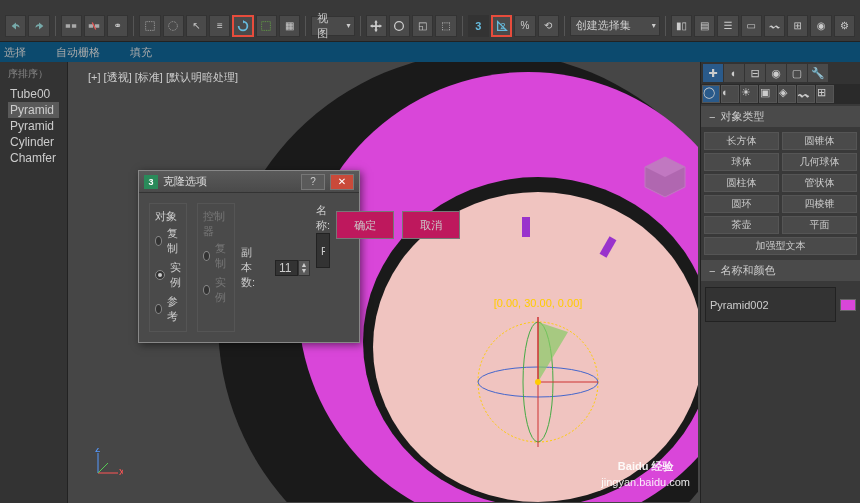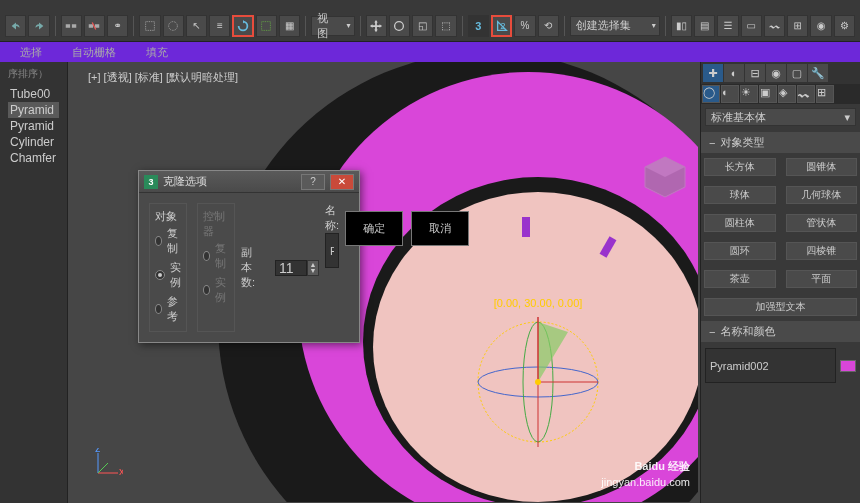--- a/index.html
+++ b/index.html
@@ -5,61 +5,61 @@
 *{margin:0;padding:0;box-sizing:border-box;font-family:"Microsoft YaHei",Arial,sans-serif;font-size:11px}
 body{background:#393939;color:#ccc;width:860px;height:503px;overflow:hidden;position:relative}
 .menubar{height:10px;background:#393939;display:flex;padding:0 5px;gap:15px;color:#aaa;overflow:hidden}
 .toolbar{height:32px;background:#393939;border-bottom:1px solid #222;display:flex;align-items:center;padding:0 5px;gap:2px}
 .tbtn{width:22px;height:22px;background:#4a4a4a;border:1px solid #333;display:flex;align-items:center;justify-content:center;color:#ccc;font-size:10px}
 .tbtn.hl{border:2px solid #e74c3c}
 .tbtn svg{width:14px;height:14px}
 .dropdown{height:20px;background:#4a4a4a;border:1px solid #333;padding:0 15px 0 5px;color:#ccc;display:flex;align-items:center;position:relative;min-width:60px}
 .dropdown::after{content:"▾";position:absolute;right:3px;font-size:8px}
 .sep{width:1px;height:20px;background:#555;margin:0 3px}
-.subbar{height:20px;background:#6d28d9;display:flex;align-items:center;padding:0 20px;gap:30px;color:#aaa}
+.subbar{height:20px;background:#0c4a6e;display:flex;align-items:center;padding:0 4px;gap:30px;color:#aaa}
 .main{display:flex;height:441px}
 .left-panel{width:68px;background:#333;border-right:1px solid #222;padding:5px 8px}
 .left-panel .hdr{color:#888;font-size:10px;margin-bottom:5px}
 .left-panel .item{color:#ccc;padding:1px 2px;font-size:12px;white-space:nowrap;overflow:hidden}
 .left-panel .item.sel{background:#5a5a5a}
 .viewport{flex:1;background:#464646;position:relative;overflow:hidden}
 .vp-label{position:absolute;top:8px;left:20px;color:#ccc;font-size:11px}
 .right-panel{width:160px;background:#393939;border-left:1px solid #222}
 .rp-tabs{height:22px;display:flex;gap:1px;padding:2px;background:#333}
 .rp-tab{width:20px;height:18px;background:#4a4a4a;display:flex;align-items:center;justify-content:center}
 .rp-icons{height:20px;display:flex;gap:1px;padding:1px;background:#2a2a2a}
 .rp-icon{width:18px;height:18px;background:#4a4a4a;border:1px solid #555}
 .rp-icon.active{background:#2a5a8a}
 .rp-section{padding:4px}
 .rp-dd{width:100%;height:18px;background:#4a4a4a;border:1px solid #333;padding:0 5px;display:flex;align-items:center;justify-content:space-between}
 .rp-header{background:#4a4a4a;padding:3px 8px;margin:2px 0;display:flex;align-items:center;gap:5px}
-.rp-grid{display:grid;grid-template-columns:1fr 1fr;gap:10px;padding:3px}
+.rp-grid{display:grid;grid-template-columns:1fr 1fr;gap:3px;padding:3px}
 .rp-btn{height:18px;background:#4a4a4a;border:1px solid #555;display:flex;align-items:center;justify-content:center;font-size:10px}
 .rp-wide{grid-column:1/3}
 .color-swatch{width:16px;height:12px;background:#d946d9;border:1px solid #666}
 .dialog{position:absolute;left:138px;top:170px;width:222px;background:#4a4a4a;border:1px solid #888;box-shadow:2px 2px 8px rgba(0,0,0,0.5)}
 .dlg-title{height:22px;background:linear-gradient(#5a5a5a,#4a4a4a);display:flex;align-items:center;padding:0 5px;gap:5px;border-bottom:1px solid #333}
 .dlg-title .icon3{width:14px;height:14px;background:#2a8a5a;display:flex;align-items:center;justify-content:center;color:#fff;font-size:9px;font-weight:bold}
 .dlg-title .t{flex:1;color:#ddd}
 .dlg-title .wbtn{width:24px;height:16px;background:#5a5a5a;border:1px solid #777;display:flex;align-items:center;justify-content:center;font-size:10px}
 .dlg-title .wbtn.close{background:#c94a3a;color:#fff}
 .dlg-body{padding:10px;display:flex;flex-direction:row;gap:6px}
 .dlg-row{display:flex;gap:10px}
 .dlg-group{flex:1;border:1px solid #555;padding:5px;min-height:60px}
 .dlg-group.dis{color:#777}
 .radio{display:flex;align-items:center;gap:5px;padding:2px 0}
 .radio .r{width:10px;height:10px;border-radius:50%;border:1px solid #888;background:#333}
 .radio .r.on::after{content:"";display:block;width:4px;height:4px;background:#ccc;border-radius:50%;margin:2px}
 .spinner{display:flex;align-items:center}
-.spinner input{width:32px;height:16px;background:#333;border:1px solid #222;color:#ccc;padding:0 3px;font-size:14px}
+.spinner input{width:23px;height:16px;background:#333;border:1px solid #222;color:#ccc;padding:0 3px;font-size:12px}
 .spinner .ud{width:12px;height:16px;background:#5a5a5a;border:1px solid #333;font-size:7px;display:flex;flex-direction:column;align-items:center;justify-content:center;line-height:6px}
 .dlg-input{width:100%;height:35px;background:#333;border:1px solid #222;color:#ccc;padding:0 4px}
 .dlg-btns{display:flex;gap:8px;justify-content:center;margin-top:8px}
-.dlg-btn{width:58px;height:35px;background:#000000;border:1px solid #777;display:flex;align-items:center;justify-content:center}
-.watermark{position:absolute;right:10px;bottom:15px;color:#fff;text-align:right;opacity:0.9}
+.dlg-btn{width:58px;height:28px;background:#be185d;border:1px solid #777;display:flex;align-items:center;justify-content:center}
+.watermark{position:absolute;right:10px;bottom:15px;color:#fff;text-align:center;opacity:0.9}
 .watermark .big{font-size:22px;font-weight:bold}
 .watermark .sm{font-size:11px}
 .axis-widget{position:absolute;left:25px;bottom:25px;width:30px;height:30px}
 </style>
 </head>
 <body>
 
 <div class="menubar"></div>
 
 <div class="toolbar">
@@ -222,26 +222,20 @@
     </div>
     <div class="rp-icons">
       <div class="rp-icon active">◯</div>
       <div class="rp-icon">◐</div>
       <div class="rp-icon">☀</div>
       <div class="rp-icon">▣</div>
       <div class="rp-icon">◈</div>
       <div class="rp-icon">〰</div>
       <div class="rp-icon">⊞</div>
     </div>
-    <div class="rp-section">
-      <div class="rp-dd">
-          <span>标准基本体</span>
-          <span>▾</span>
-        </div>
-    </div>
     <div class="rp-header">
         <span>−</span>
         <span>对象类型</span>
       </div>
     <div class="rp-grid">
       <div class="rp-btn">长方体</div>
       <div class="rp-btn">圆锥体</div>
       <div class="rp-btn">球体</div>
       <div class="rp-btn">几何球体</div>
       <div class="rp-btn">圆柱体</div>

